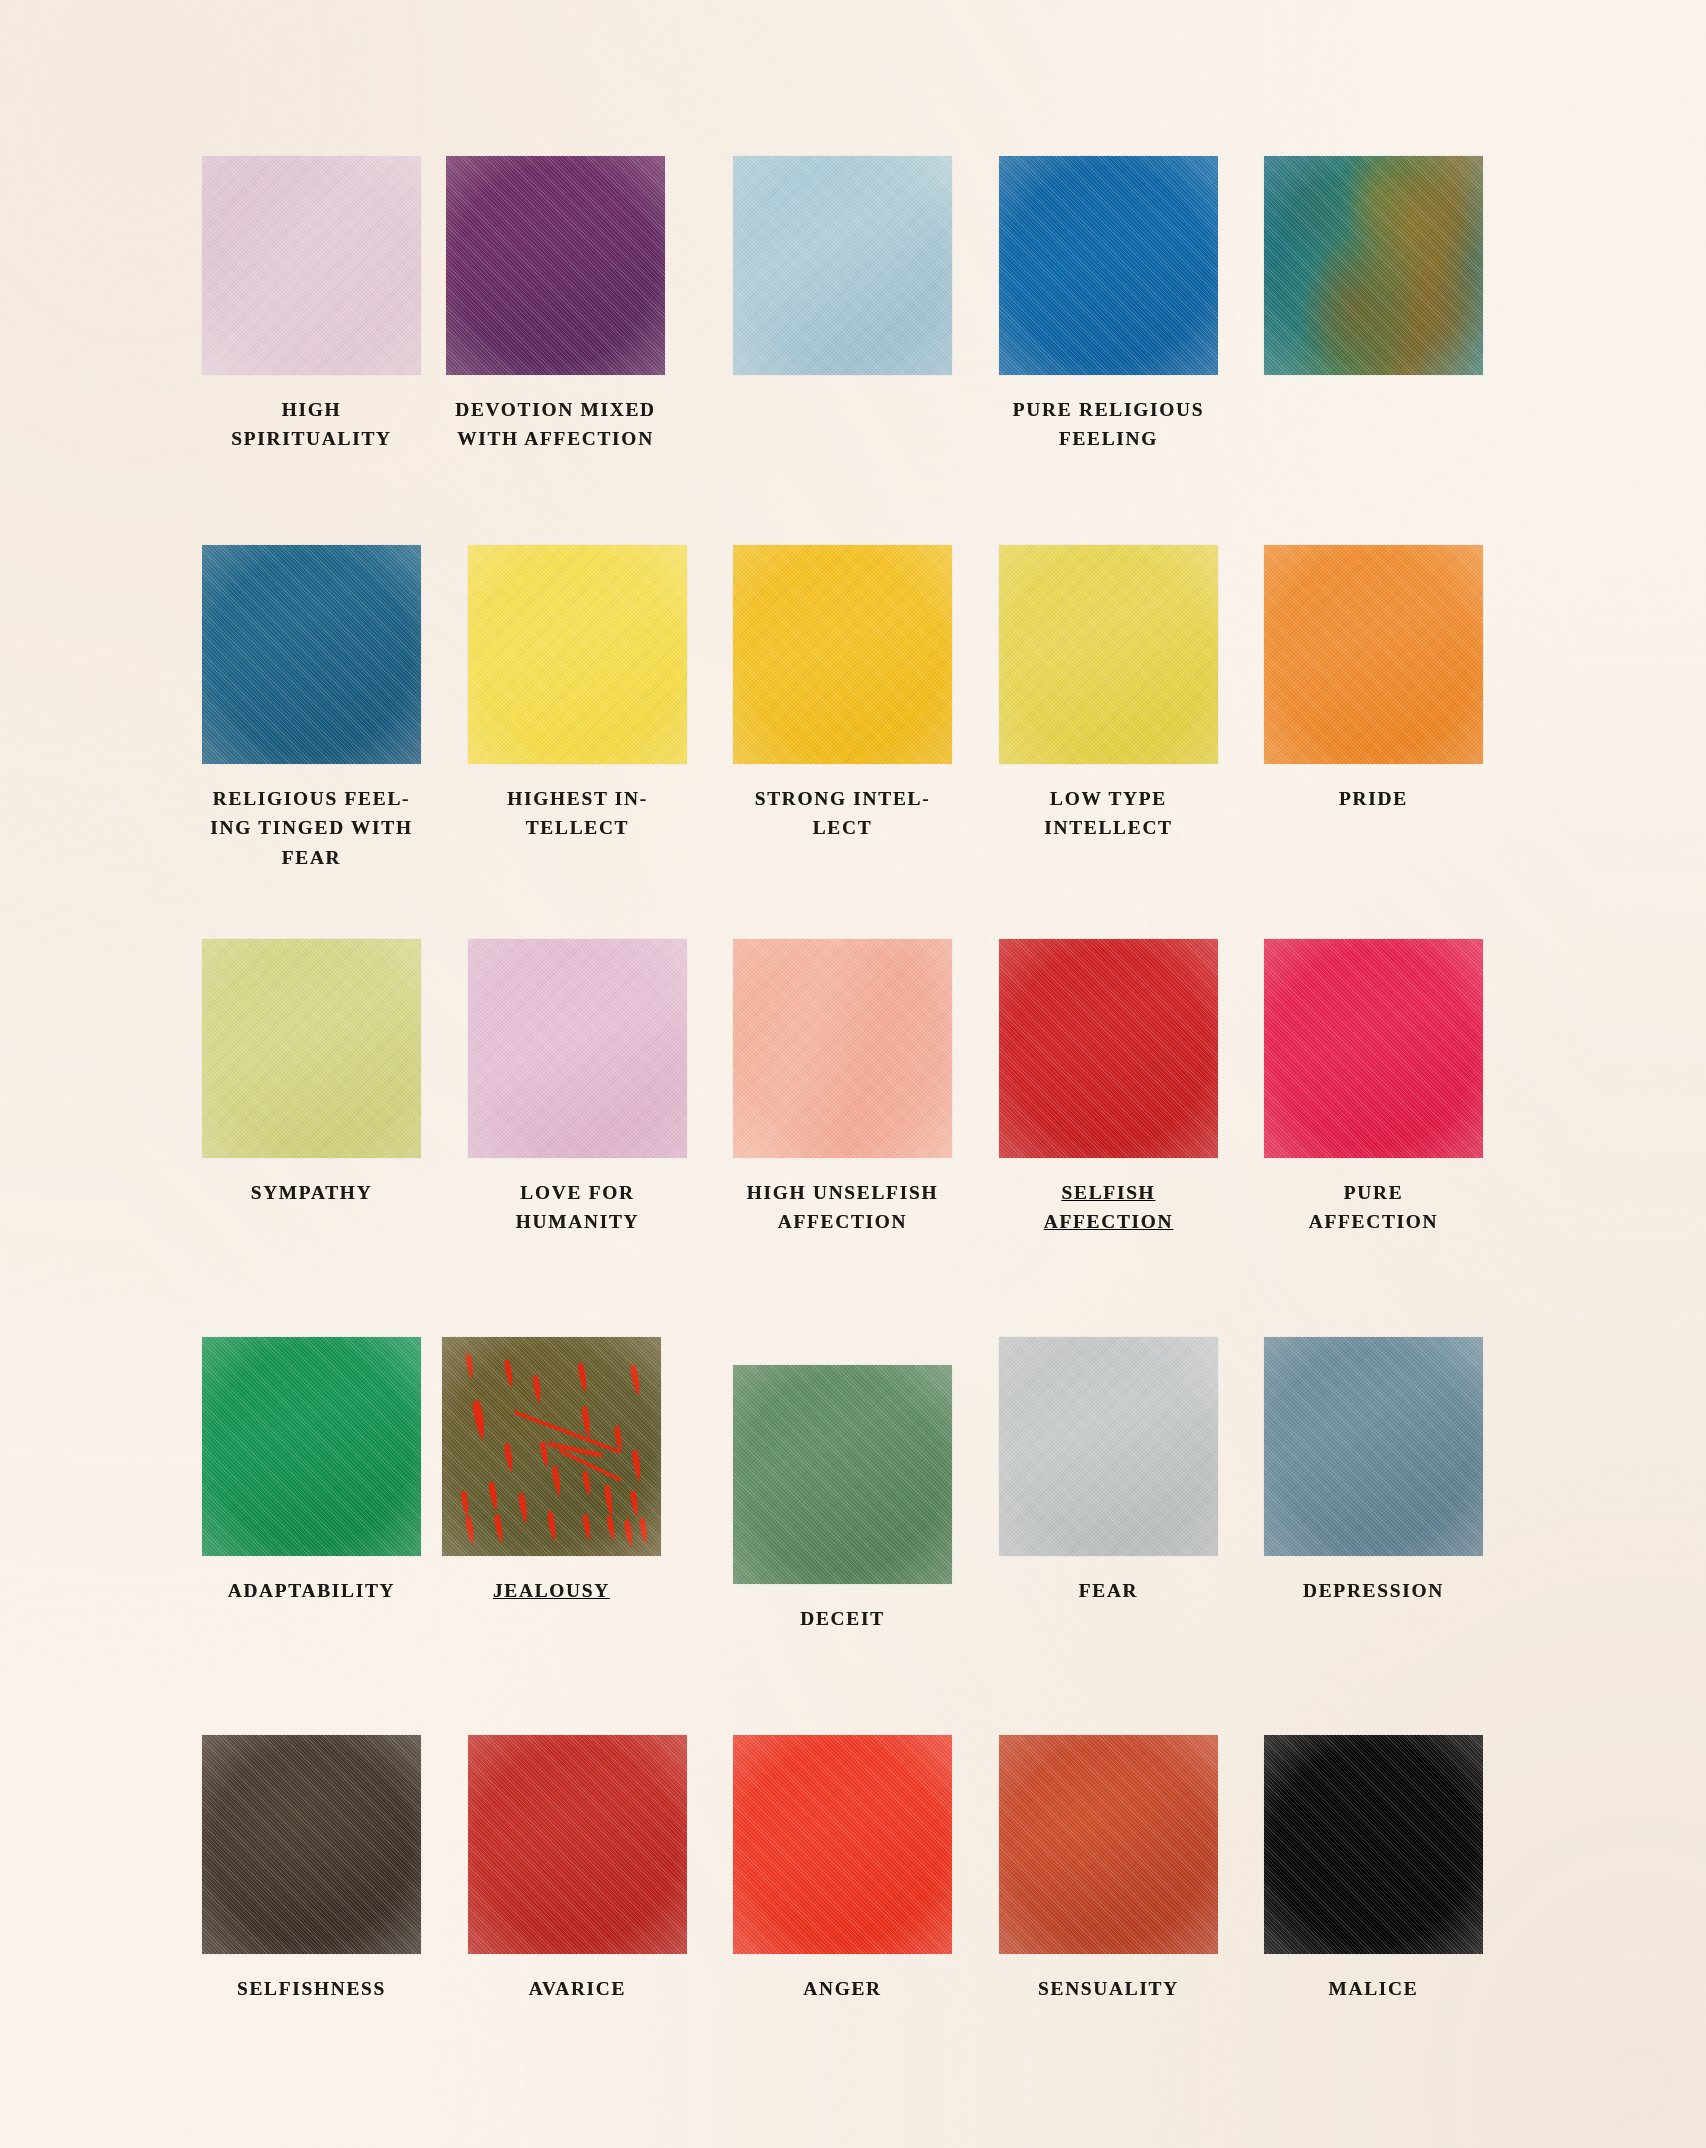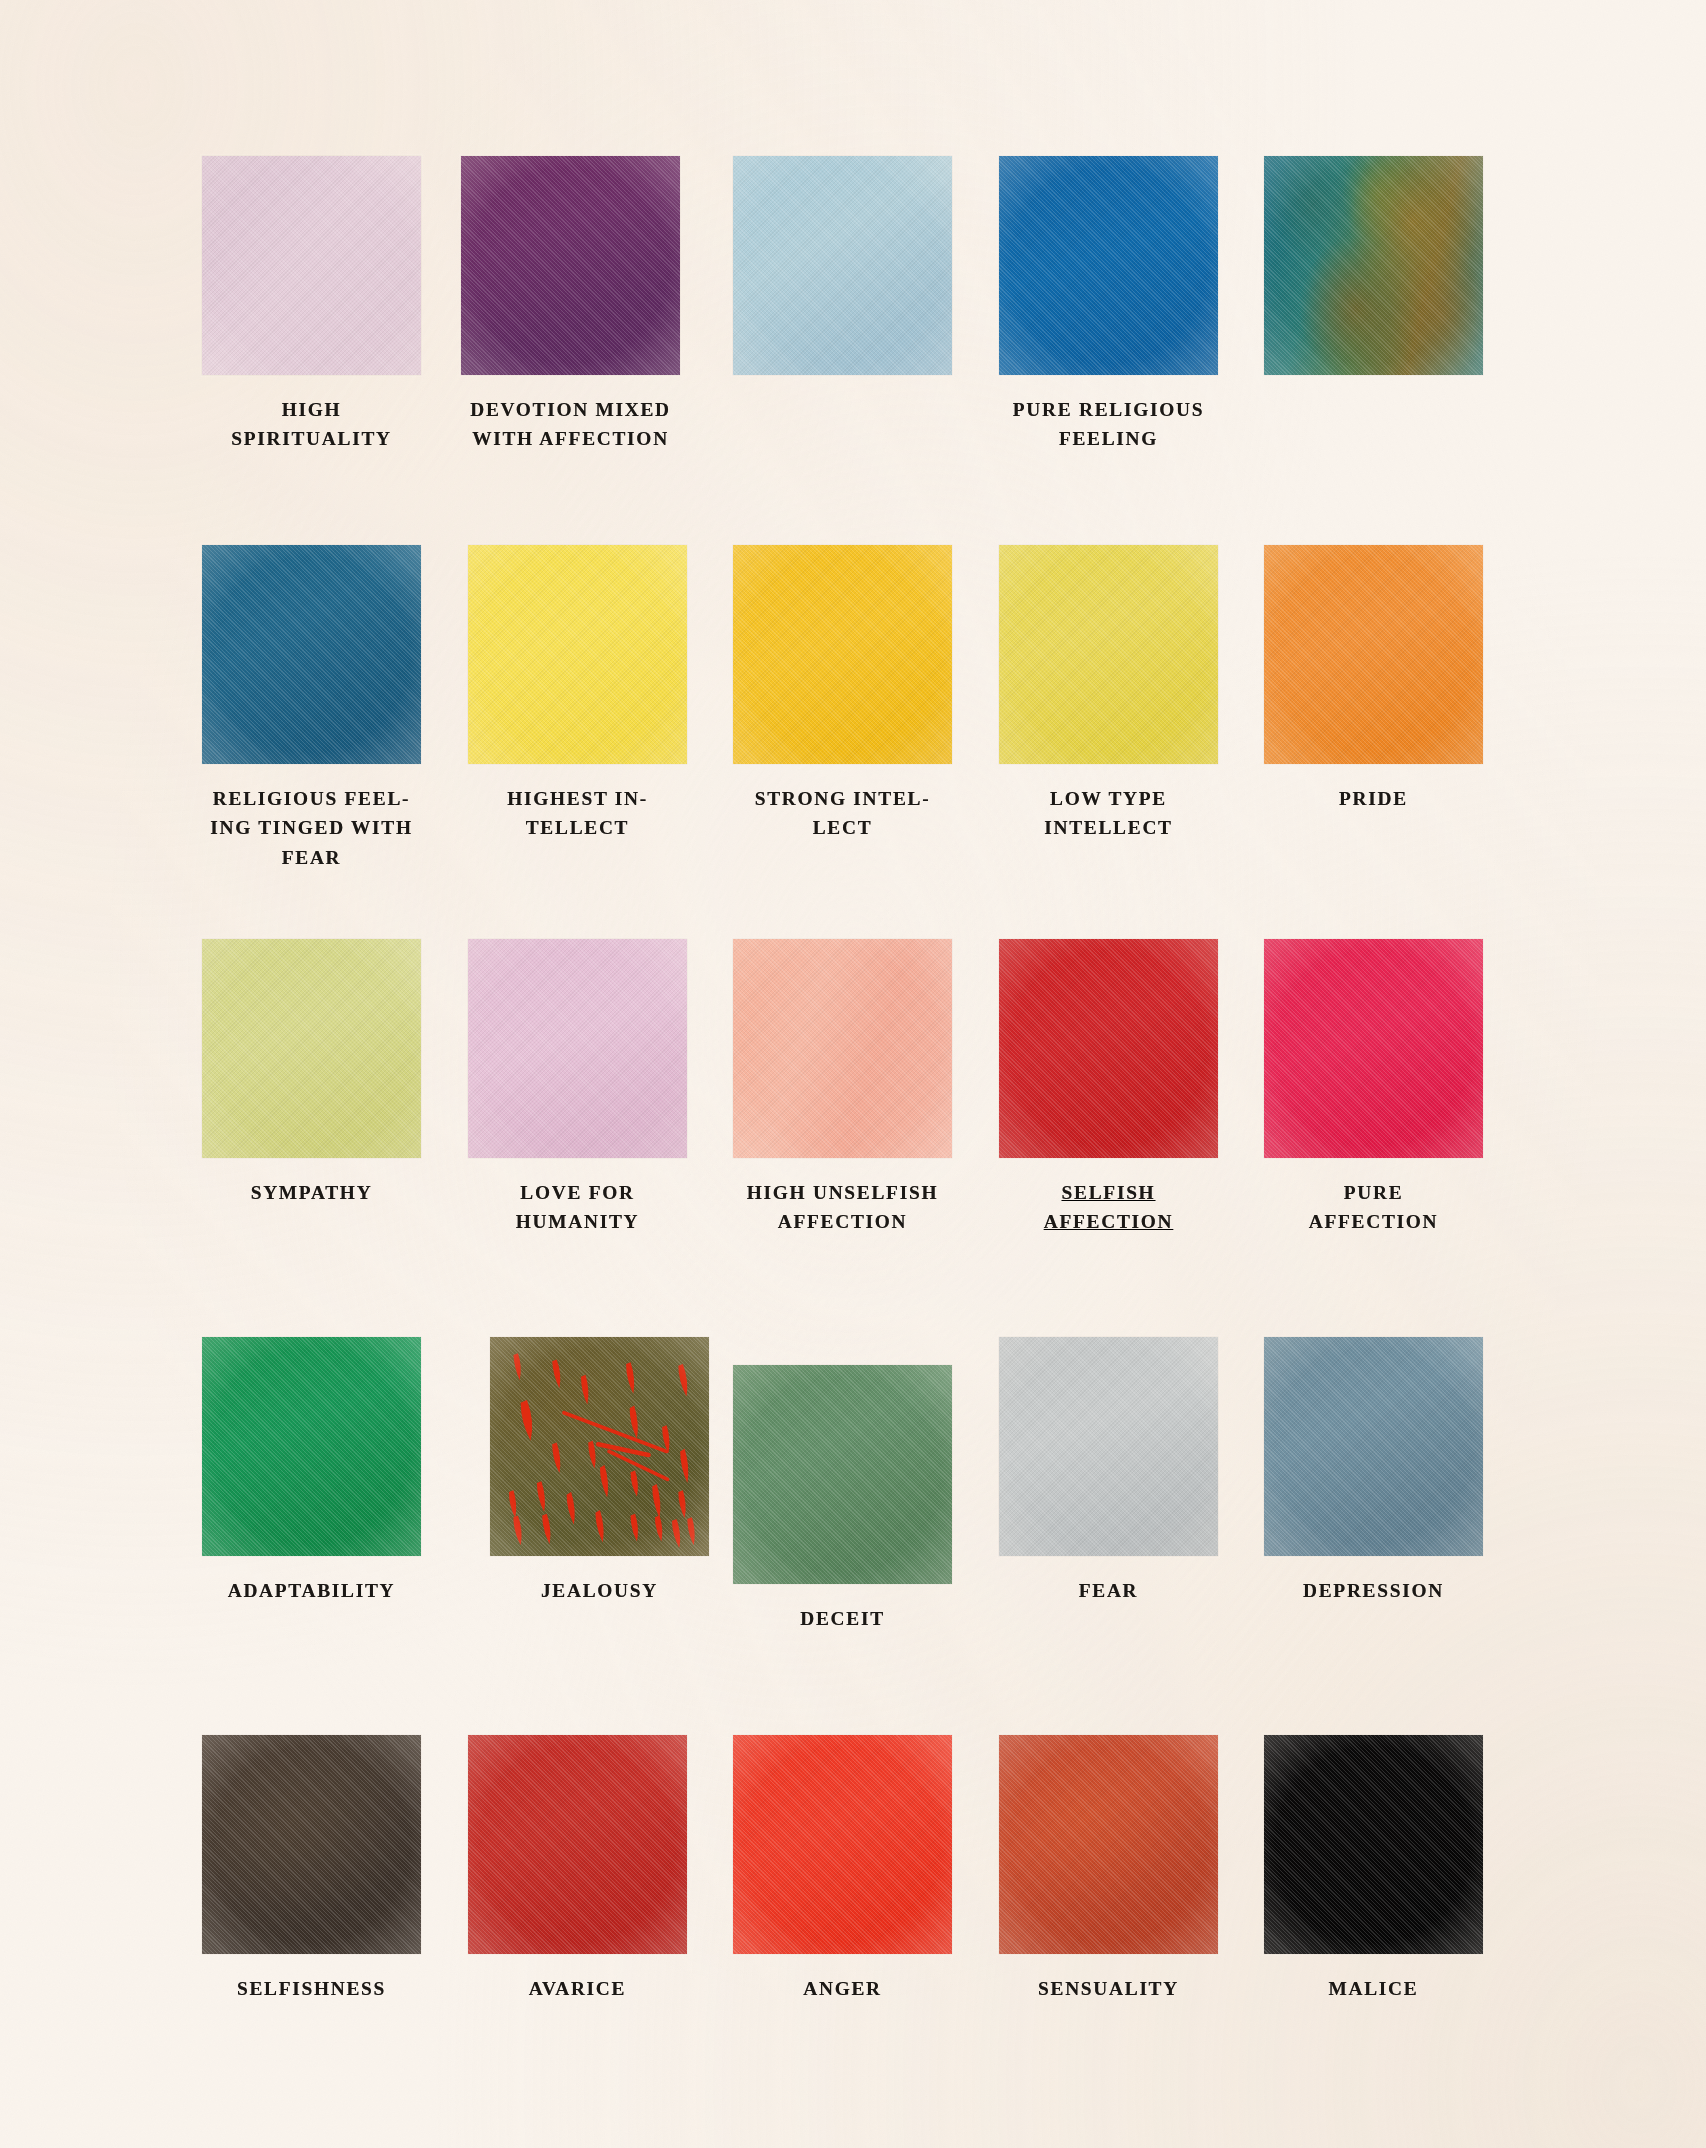--- a/index.html
+++ b/index.html
@@ -221,21 +221,21 @@
   </svg>
 
   <div class="grid">
 
     <div class="row" style="top:156px;">
       <div class="cell" style="left:180px;">
         <div class="swatch sw-high-spirituality"></div>
         <div class="label">HIGH
 SPIRITUALITY</div>
       </div>
-      <div class="cell" style="left:439px;">
+      <div class="cell" style="left:424px;">
         <div class="swatch sw-devotion-affection"></div>
         <div class="label">DEVOTION MIXED
 WITH AFFECTION</div>
       </div>
       <div class="cell" style="left:711px;">
         <div class="swatch sw-devotion-ideal"></div>
       </div>
       <div class="cell" style="left:977px;">
         <div class="swatch sw-pure-religious"></div>
         <div class="label">PURE RELIGIOUS
@@ -299,21 +299,21 @@
         <div class="label">PURE
 AFFECTION</div>
       </div>
     </div>
 
     <div class="row" style="top:1337px;">
       <div class="cell" style="left:180px;">
         <div class="swatch sw-adaptability"></div>
         <div class="label">ADAPTABILITY</div>
       </div>
-      <div class="cell" style="left:468px;">
+      <div class="cell" style="left:420px;text-decoration:underline;">
         <div class="swatch sw-jealousy">
           <div class="jealousy-marks">
             <svg viewBox="0 0 243 243" preserveAspectRatio="none">
               <g fill="#e02b10">
                 <path d="M31 18 q5 14 2 30 q-6 -13 -7 -28 z"></path>
                 <path d="M74 25 q6 16 3 32 q-7 -14 -8 -30 z"></path>
                 <path d="M106 42 q5 17 2 33 q-7 -15 -7 -31 z"></path>
                 <path d="M156 28 q6 18 3 35 q-8 -16 -8 -33 z"></path>
                 <path d="M214 30 q7 19 4 36 q-9 -17 -9 -34 z"></path>
                 <path d="M41 70 q9 24 4 45 q-11 -21 -11 -42 z"></path>

